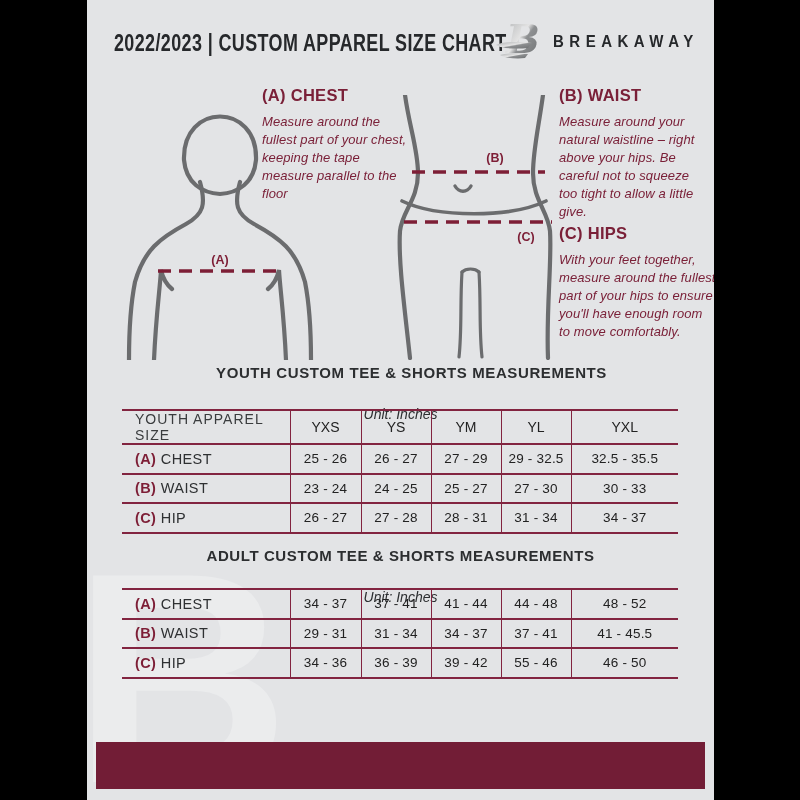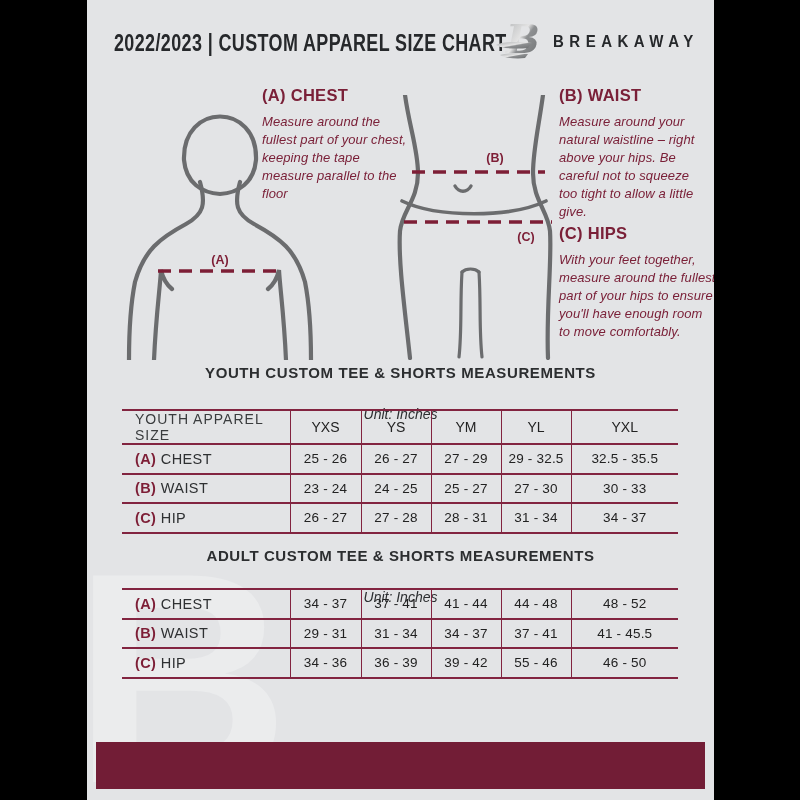--- a/index.html
+++ b/index.html
@@ -163,21 +163,21 @@
   <div class="abs guide-block" style="left:472px; top:86px; width:152px;">
     <div class="guide-title">(B) WAIST</div>
     <div class="guide-body">Measure around your natural waistline – right above your hips. Be careful not to squeeze too tight to allow a little give.</div>
   </div>
 
   <div class="abs guide-block" style="left:472px; top:224px; width:158px;">
     <div class="guide-title">(C) HIPS</div>
     <div class="guide-body">With your feet together, measure around the fullest part of your hips to ensure you'll have enough room to move comfortably.</div>
   </div>
 
-  <div class="abs tbl-title" style="top:364px;">YOUTH CUSTOM TEE &amp; SHORTS MEASUREMENTS</div>
+  <div class="abs tbl-title" style="top:364px;margin-left:11px;">YOUTH CUSTOM TEE &amp; SHORTS MEASUREMENTS</div>
   <div class="abs tbl-unit" style="top:383px;">Unit: Inches</div>
 
   <table class="size-table" style="top:409px;">
     <colgroup>
       <col style="width:168px">
         <col style="width:71px">
         <col style="width:70px">
       <col style="width:70px">
         <col style="width:70px">
         <col style="width:107px">

